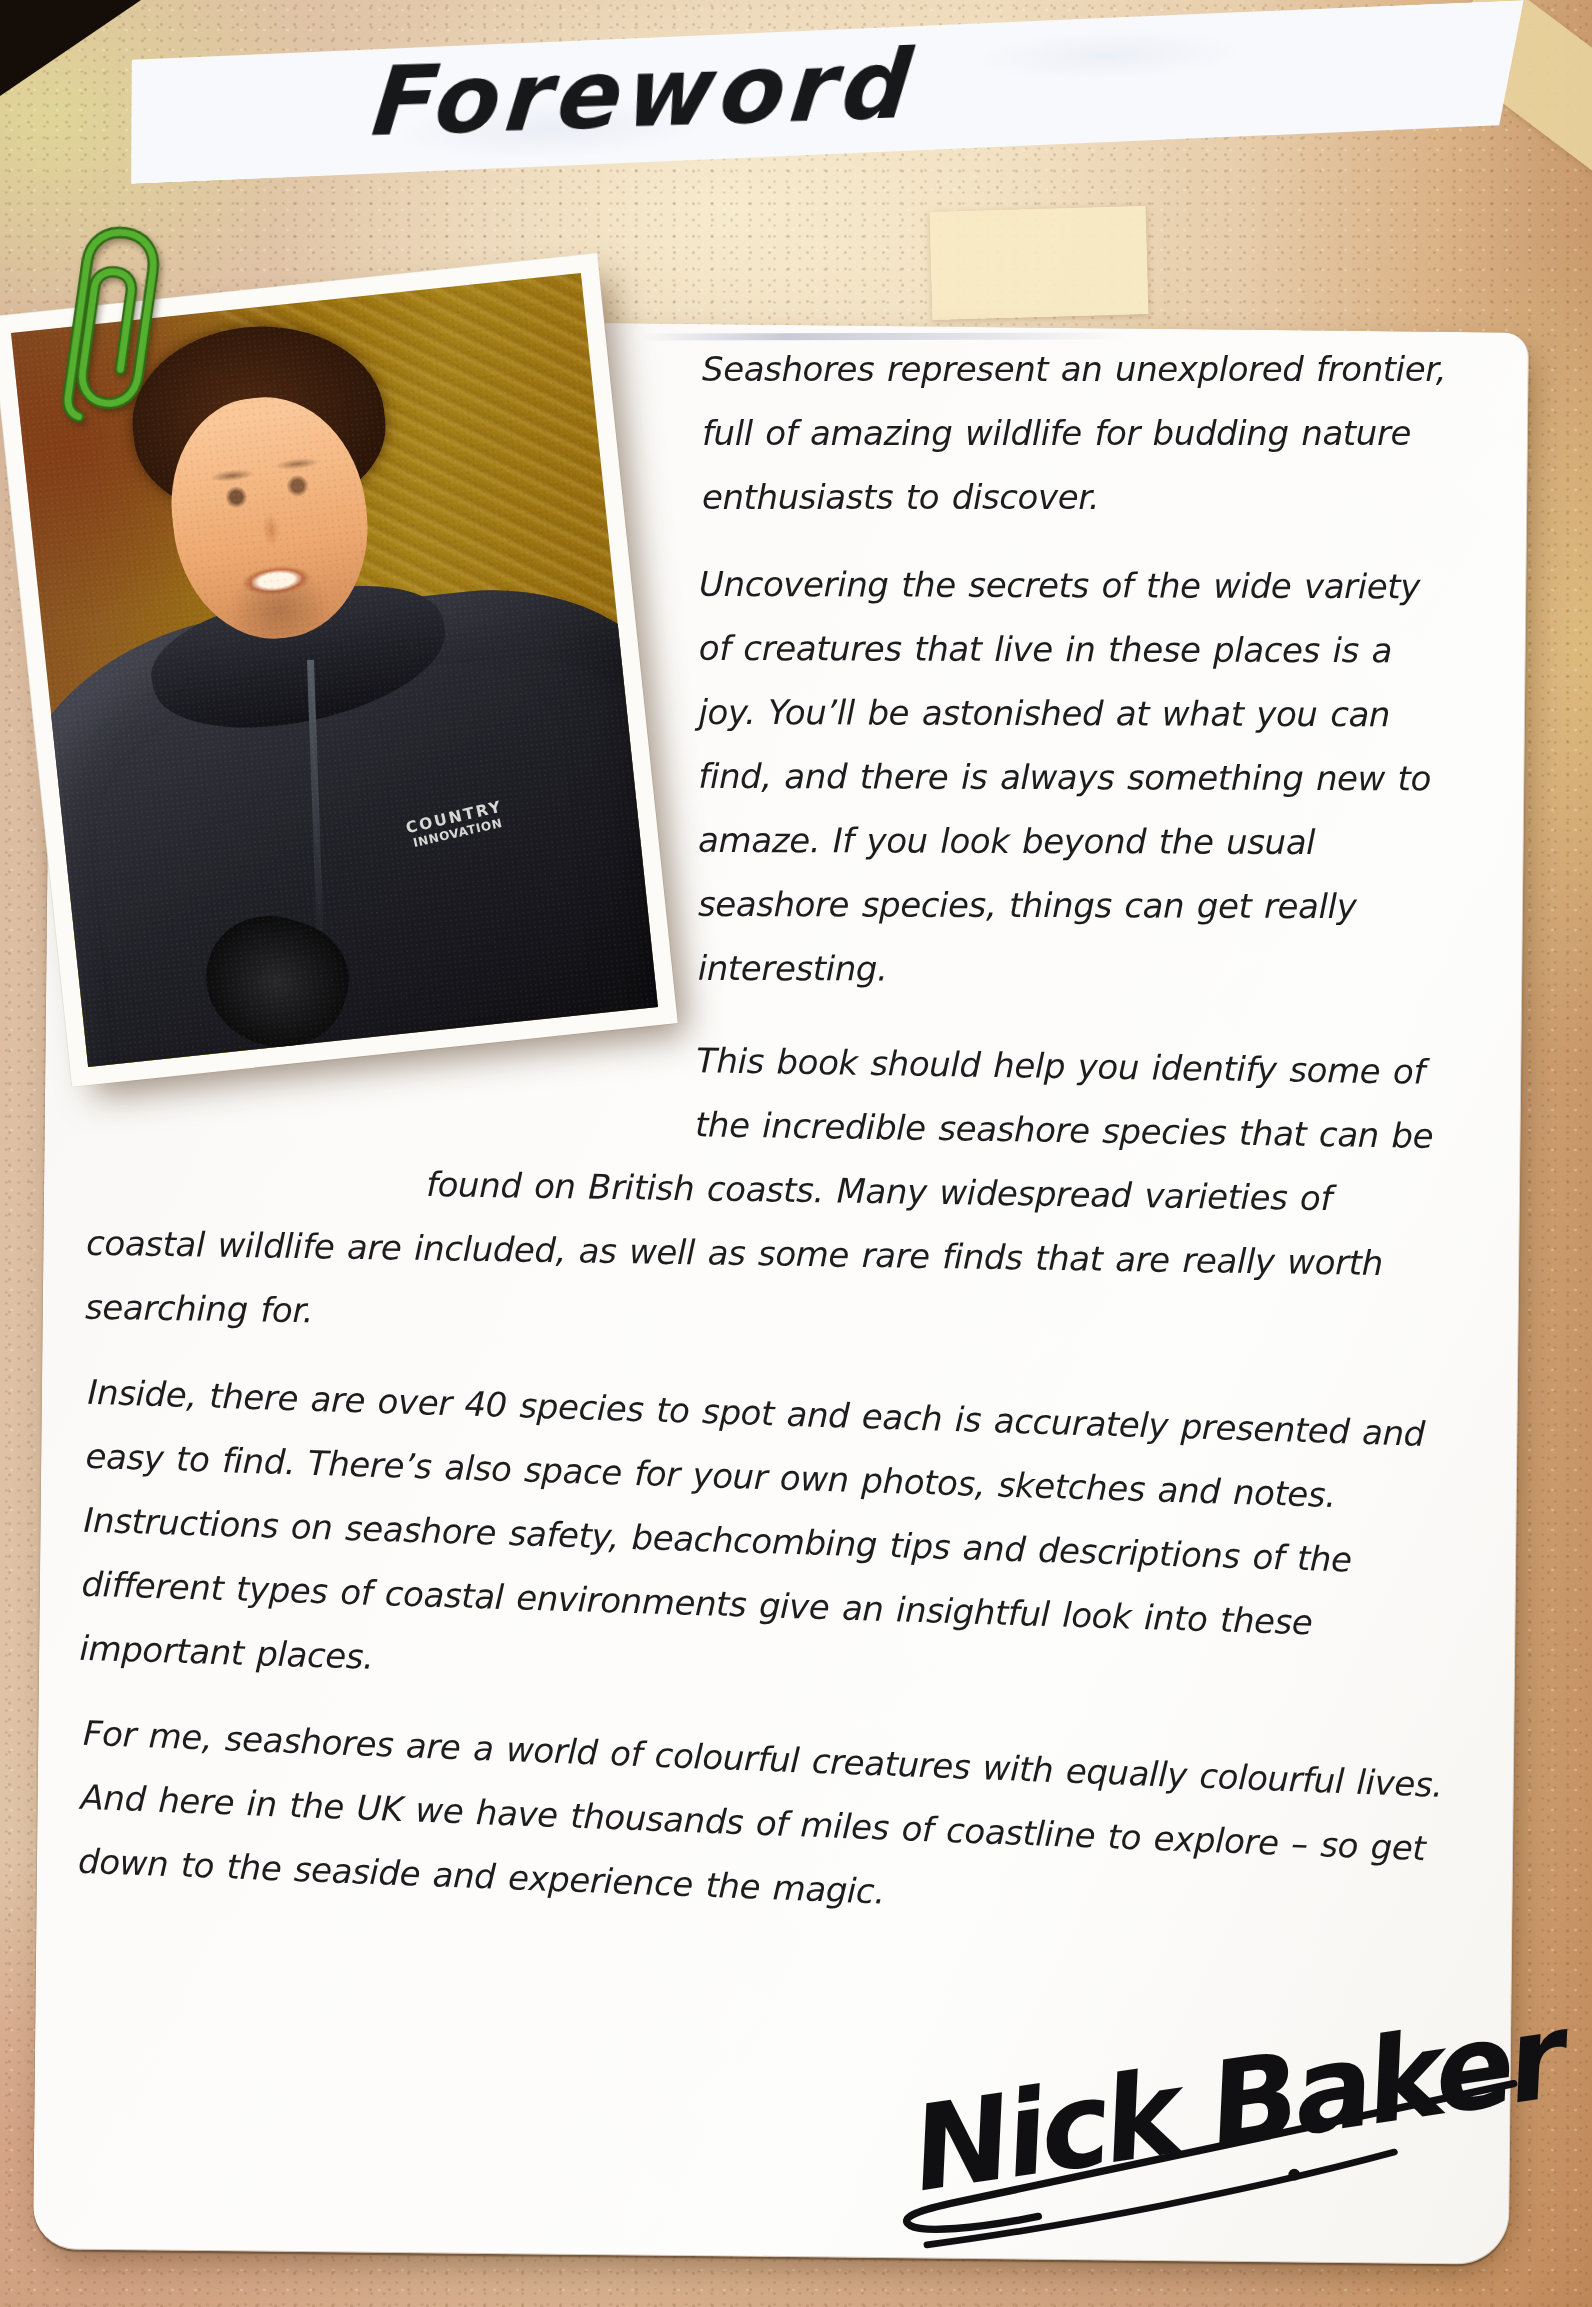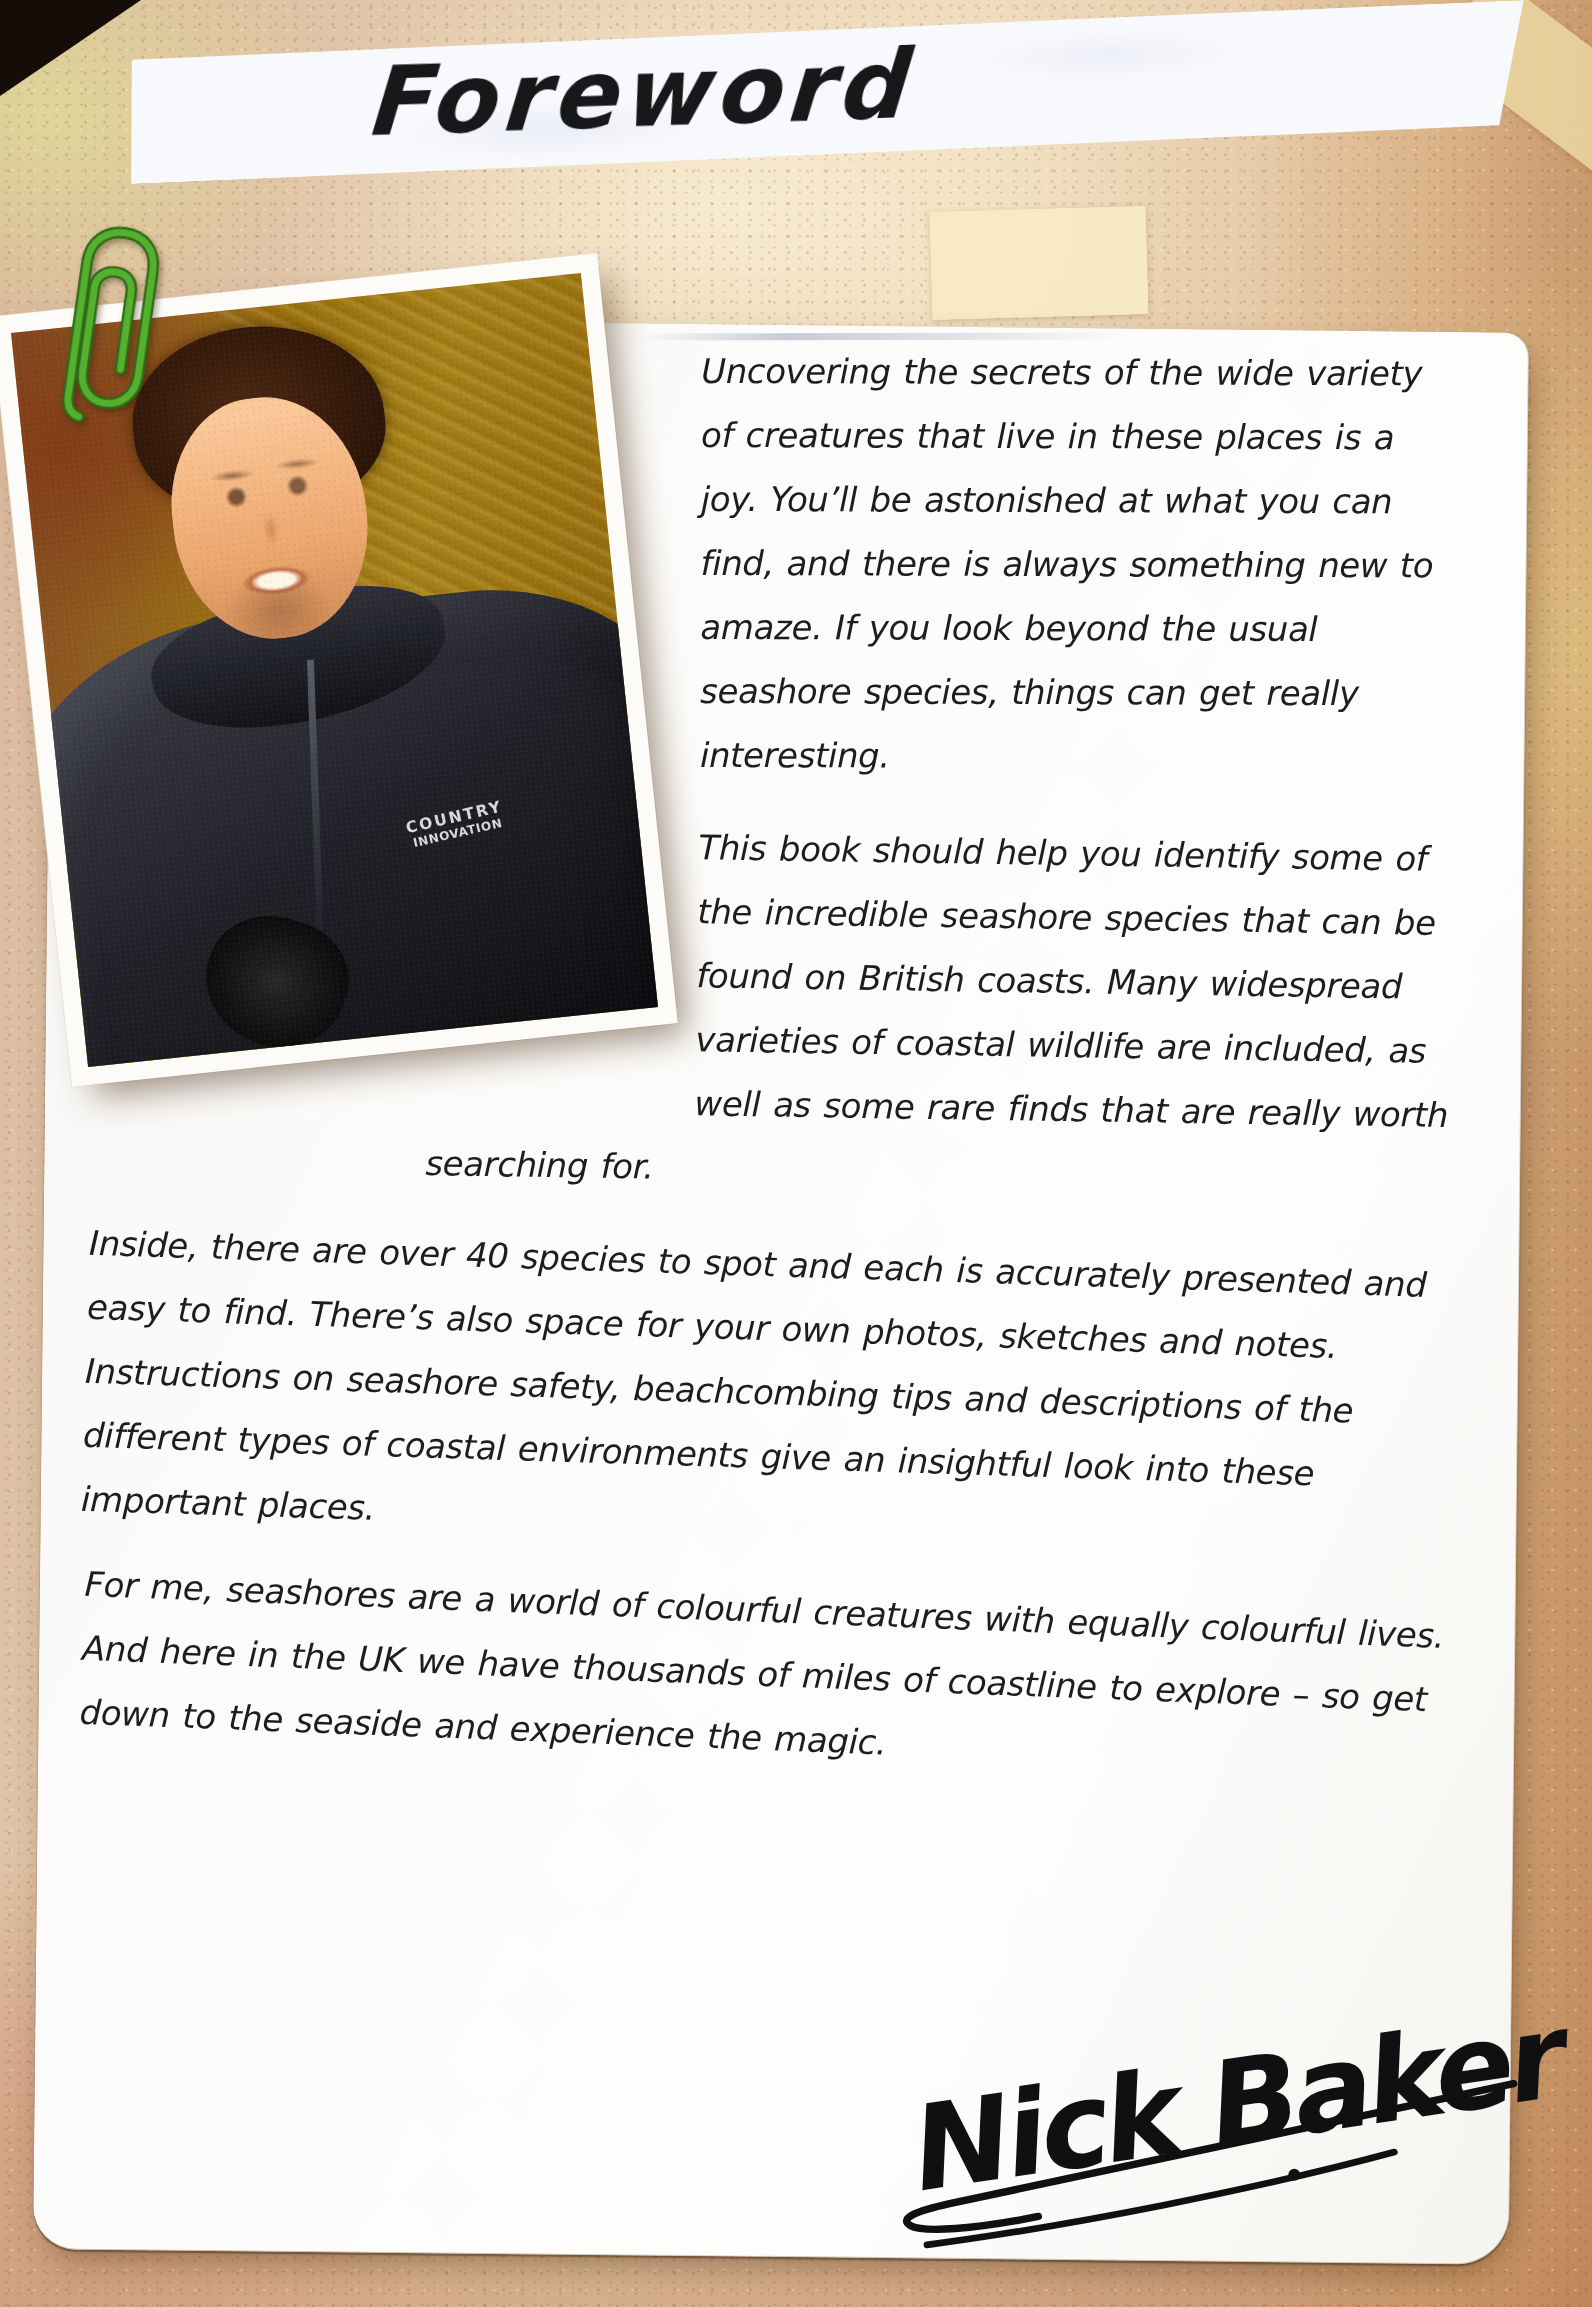--- a/index.html
+++ b/index.html
@@ -131,20 +131,21 @@
   </div>
 
   <div class="tape tape-angled"></div>
   <div class="tape tape-rect"></div>
 
   <div class="sheet">
     <div class="scuff"></div>
     <div class="text-flow">
       <div class="float-a"></div>
       <div class="float-b"></div>
+      <p class="para p1">Seashores represent an unexplored frontier, full of amazing wildlife for budding nature enthusiasts to discover.</p>
       <p class="para p2">Uncovering the secrets of the wide variety of creatures that live in these places is a joy. You’ll be astonished at what you can find, and there is always something new to amaze. If you look beyond the usual seashore species, things can get really interesting.</p>
       <p class="para p3">This book should help you identify some of the incredible seashore species that can be found on British coasts. Many widespread varieties of coastal wildlife are included, as well as some rare finds that are really worth searching for.</p>
       <p class="para p4">Inside, there are over 40 species to spot and each is accurately presented and easy to find. There’s also space for your own photos, sketches and notes. Instructions on seashore safety, beachcombing tips and descriptions of the different types of coastal environments give an insightful look into these important places.</p>
       <p class="para p5">For me, seashores are a world of colourful creatures with equally colourful lives. And here in the UK we have thousands of miles of coastline to explore – so get down to the seaside and experience the magic.</p>
     </div>
 
     <div class="signature">
       <svg viewBox="0 0 920 470">
         <path class="sig-stroke" stroke-width="10" d="M 865 212 C 620 268, 330 330, 105 382 C 62 392, 36 402, 52 412 C 70 422, 140 416, 225 398"></path>
         <path class="sig-stroke" stroke-width="9" d="M 75 438 C 270 410, 520 358, 705 306"></path>

